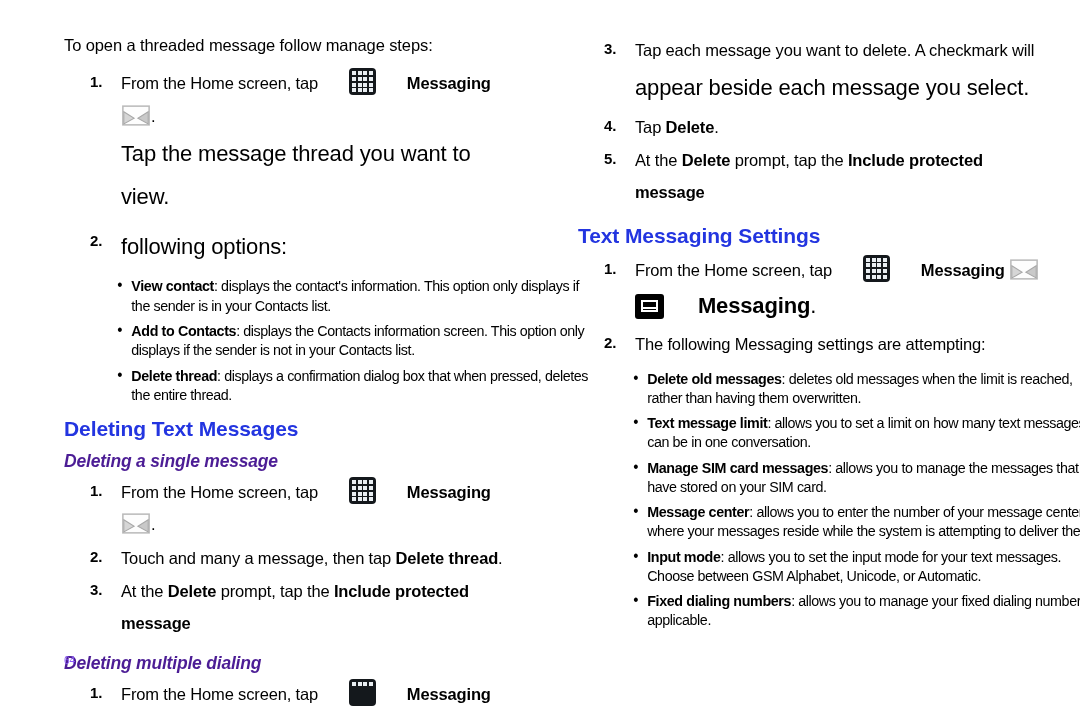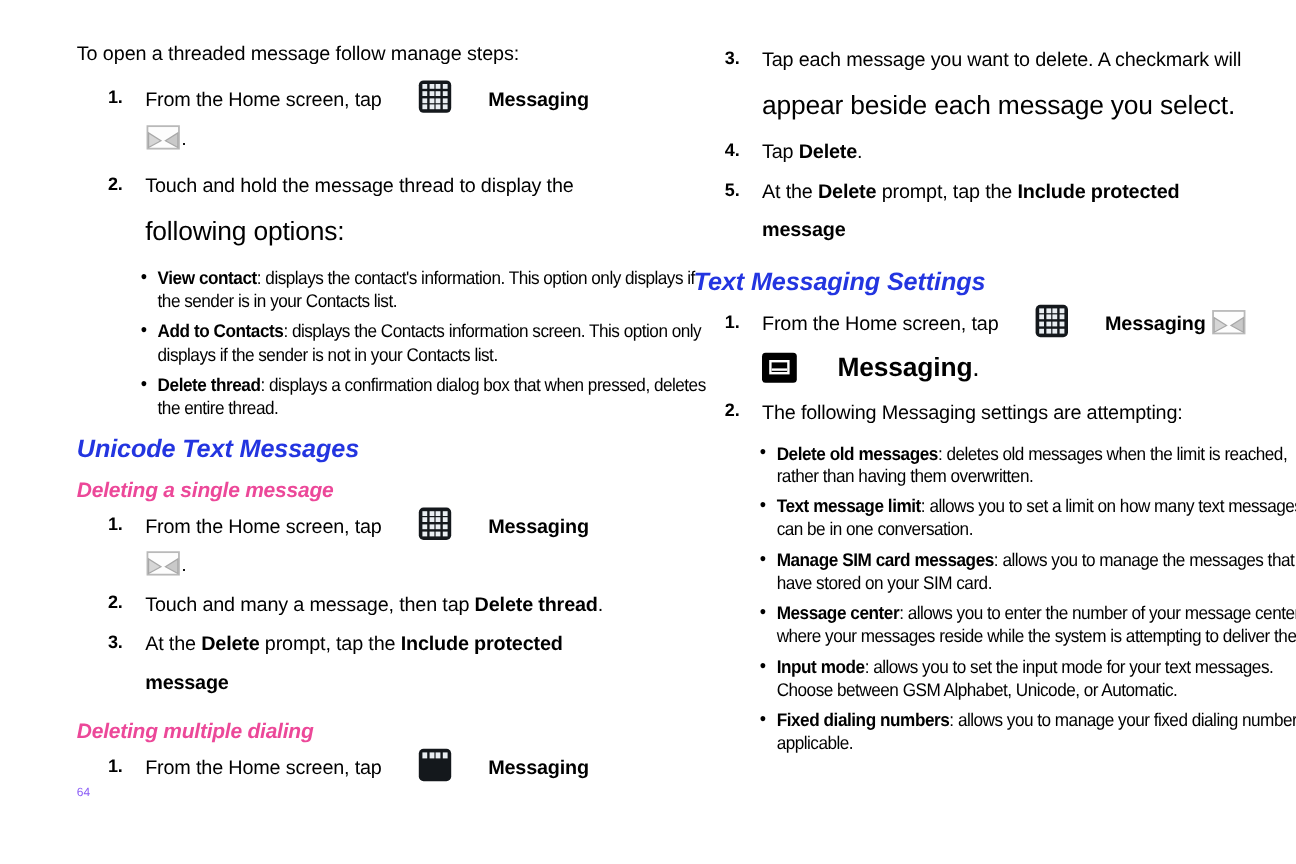--- a/index.html
+++ b/index.html
@@ -84,24 +84,23 @@
   .bullet.rt { padding-left: 74px; }
   .bullet.rt .dot { left: 59px; }
 
   h2.head {
     color: #2335E0;
     font-size: 21px;
     font-weight: bold;
     letter-spacing: -0.1px;
     margin: 12px 0 6px 0;
     line-height: 1.2;
-    font-style: italic;
   }
   h3.subhead {
-    color: #ec4899;
+    color: #4c1d95;
     font-size: 17.5px;
     font-weight: bold;
     font-style: italic;
     letter-spacing: -0.2px;
     margin: 10px 0 4px 0;
     line-height: 1.2;
   }
 
   b, .b { font-weight: bold; }
 
@@ -214,40 +213,40 @@
             <i></i>
           </span></span>
       <span class="inline-icon-gap"></span>
       <b>Messaging</b>
       <svg class="icon icon-env" viewBox="0 0 32 24">
         <rect x="2" y="2" width="28" height="20" fill="#fdfdfd" stroke="#b9b9b9" stroke-width="1.6"></rect>
         <polygon points="3,21 3,8 14,15" fill="#d6d6d6" stroke="#a8a8a8" stroke-width="1.1"></polygon>
         <polygon points="29,21 29,8 18,15" fill="#c9c9c9" stroke="#a8a8a8" stroke-width="1.1"></polygon>
       </svg><span>.</span>
     </div>
+    <div class="substep">Tap the message thread you want to view.</div>
 
     <div class="step" style="margin-top:7px;">
       <span class="num">2.</span>
-      <span>Touch and hold the message thread to display the</span>
     </div>
     <div class="substep">following options:</div>
 
     <div style="margin-top:8px;">
       <div class="bullet">
         <span class="dot">•</span><b>View contact</b><span>: displays the contact's information. This option only displays if the sender is in your Contacts list.</span>
       </div>
       <div class="bullet">
         <span class="dot">•</span><b>Add to Contacts</b><span>: displays the Contacts information screen. This option only displays if the sender is not in your Contacts list.</span>
       </div>
       <div class="bullet">
         <span class="dot">•</span><b>Delete thread</b><span>: displays a confirmation dialog box that when pressed, deletes the entire thread.</span>
       </div>
     </div>
 
-    <h2 class="head">Unicode Text Messages</h2>
+    <h2 class="head">Deleting Text Messages</h2>
 
     <h3 class="subhead">Deleting a single message</h3>
 
     <div class="step">
       <span class="num">1.</span>
       <span>From the Home screen, tap</span>
       <span class="inline-icon-gap"></span>
       <span class="icon icon-grid"><span class="g">
             <i></i>
             <i></i>

